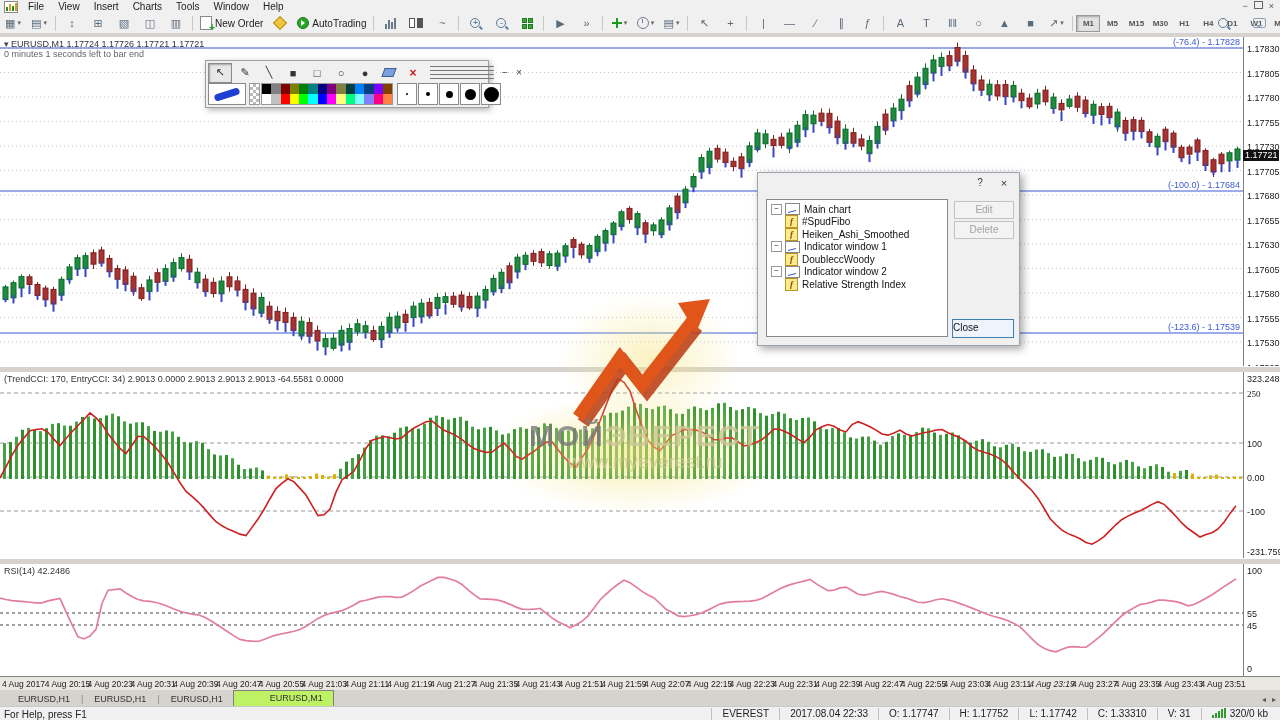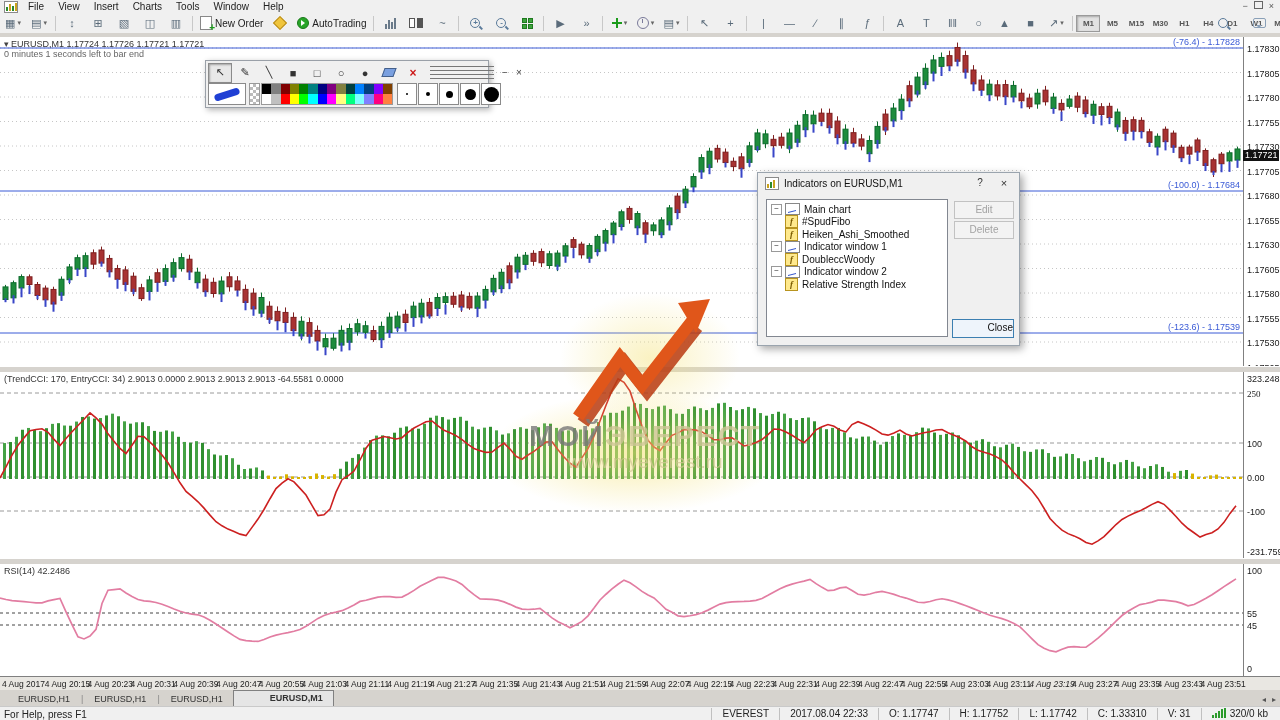--- a/index.html
+++ b/index.html
@@ -78,21 +78,21 @@
   #dlgHelp{right:28px;}
   #dlgClose{right:4px;font-size:11px;}
   #dlgTree{position:absolute;left:8px;top:26px;width:182px;height:138px;background:#fff;border:1px solid #828790;overflow:hidden;padding:3px 0 0 4px;box-sizing:border-box;}
   .trow{display:flex;align-items:center;height:12.5px;white-space:nowrap;}
   .texp{width:9px;height:9px;border:1px solid #999;background:#fff;font-size:8px;line-height:7px;text-align:center;color:#333;margin-right:3px;flex:0 0 auto;}
   .twin{width:13px;height:10px;background:#fff;border:1px solid #888;margin-right:4px;position:relative;flex:0 0 auto;}
   .twin:after{content:"";position:absolute;left:2px;top:4px;width:8px;height:3px;border-bottom:1.5px solid #3355cc;transform:skewY(-14deg);}
   .tfx{width:11px;height:11px;background:#ffe98c;border:1px solid #b8941f;color:#7a5a00;font-family:"Liberation Serif",serif;font-style:italic;font-weight:bold;font-size:9px;line-height:10px;text-align:center;margin-right:4px;flex:0 0 auto;}
   .tchild{margin-left:14px;}
   .dbtn{position:absolute;left:196px;width:58px;height:16px;background:#f3f3f3;border:1px solid #c2c2c2;color:#a2a2a2;text-align:center;line-height:15px;font-size:10px;}
-  #dClose{position:absolute;left:194px;top:146px;width:60px;height:17px;background:#eef4fb;border:1px solid #3c7fb1;color:#111;text-align:right;line-height:16px;font-size:10px;}
+  #dClose{position:absolute;left:194px;top:146px;width:60px;height:17px;background:#eef4fb;border:1px solid #3c7fb1;color:#111;text-align:left;line-height:16px;font-size:10px;}
   
   #paint{position:absolute;left:205px;top:60px;width:282px;height:46px;background:#f0f0f0;border:1px solid #9aa0a8;box-shadow:2px 2px 6px rgba(0,0,0,.3);z-index:20;}
   .prow1{position:absolute;left:2px;top:2px;height:19px;display:flex;align-items:center;}
   .pbtn{width:22px;height:18px;display:flex;align-items:center;justify-content:center;font-size:11px;color:#333;margin-right:2px;}
   .pbtn.sel{border:1px solid #8a8a8a;background:#e8e8e8;box-shadow:inset 1px 1px 2px rgba(0,0,0,.3);}
   .pX{color:#cc1818;font-weight:bold;font-size:12px;}
   .pSample{width:64px;height:14px;margin:0 4px;background:repeating-linear-gradient(#777 0 1px,transparent 1px 4px);}
   .pmini{width:14px;height:14px;text-align:center;line-height:13px;font-size:10px;color:#444;}
   .prow2{position:absolute;left:2px;top:22px;height:22px;display:flex;align-items:center;}
   #pLine{width:36px;height:20px;background:#fff;border:1px solid #8a8a8a;display:flex;align-items:center;justify-content:center;margin-right:3px;}
@@ -103,21 +103,21 @@
   #palette{display:grid;grid-template-rows:10px 10px;grid-auto-flow:column;grid-auto-columns:9.3px;border:1px solid #999;height:20px;}
   .pc{width:9.3px;height:10px;}
   #psizes{display:flex;margin-left:4px;}
   .psz{width:18px;height:20px;background:#fff;border:1px solid #8a8a8a;margin-right:1px;display:flex;align-items:center;justify-content:center;}
   .psz i{background:#000;border-radius:50%;display:block;}
   
   #timeaxis{position:absolute;left:0;top:643px;width:1280px;height:14px;background:#e9e7e2;border-top:1px solid #808080;overflow:hidden;}
   .tlab{position:absolute;top:2px;font-size:8.5px;color:#222;white-space:nowrap;}
   #tabsrow{position:absolute;left:0;top:657px;width:1280px;height:16px;background:#d6d3ce;display:flex;align-items:flex-end;padding-left:8px;box-sizing:border-box;font-size:9px;color:#333;}
   .tab{height:14px;line-height:14px;padding:0 10px;white-space:nowrap;}
-  .tab.active{background:#e5e5e5;border:1px solid #808080;border-bottom:none;font-weight:bold;height:15px;padding-left:36px;}
+  .tab.active{background:#bef264;border:1px solid #808080;border-bottom:none;font-weight:normal;height:15px;padding-left:36px;}
   .tabsep{color:#888;margin:0 1px;height:14px;line-height:14px;}
   .tabscroll{position:absolute;right:4px;bottom:2px;font-size:8px;color:#555;display:flex;gap:6px;}
   #statusbar{position:absolute;left:0;top:673px;width:1280px;height:14px;background:#f0f0f0;border-top:1px solid #c9c9c9;display:flex;align-items:center;font-size:10px;color:#222;}
   #helpStatus{margin-left:4px;}
   #statRight{position:absolute;right:2px;display:flex;align-items:center;height:24px;}
   .sseg{padding:0 10px;border-left:1px solid #c0c0c0;white-space:nowrap;height:12px;line-height:12px;}
   .i-bars{display:inline-flex;align-items:flex-end;gap:1px;height:10px;margin-right:4px;vertical-align:-1px;}
   .i-bars b{width:2px;background:#2d9b2d;}
 </style>
 </head>
@@ -1177,28 +1177,20 @@
             <i style="width: 11px; height: 11px;"></i>
           </div>
           <div class="psz">
             <i style="width: 15px; height: 15px;"></i>
           </div>
         </div>
     </div>
   </div>
 
   <div id="dlg">
-    <div id="dlgTitle">
-      <div id="dlgIcon">
-          <i style="left: 1px; height: 4px; background: rgb(202, 162, 28);"></i>
-          <i style="left: 4px; height: 6px; background: rgb(44, 138, 44);"></i>
-          <i style="left: 7px; height: 8px; background: rgb(202, 162, 28);"></i>
-        </div>
-      <span id="dlgTitleText">Indicators on EURUSD,M1</span>
-    </div>
     <div id="dlgHelp">?</div>
     <div id="dlgClose">×</div>
     <div id="dlgTree">
         <div class="trow">
           <span class="texp">−</span>
           <span class="twin"></span>
           <span>Main chart</span>
         </div>
         <div class="trow tchild">
           <span class="tfx">f</span>

